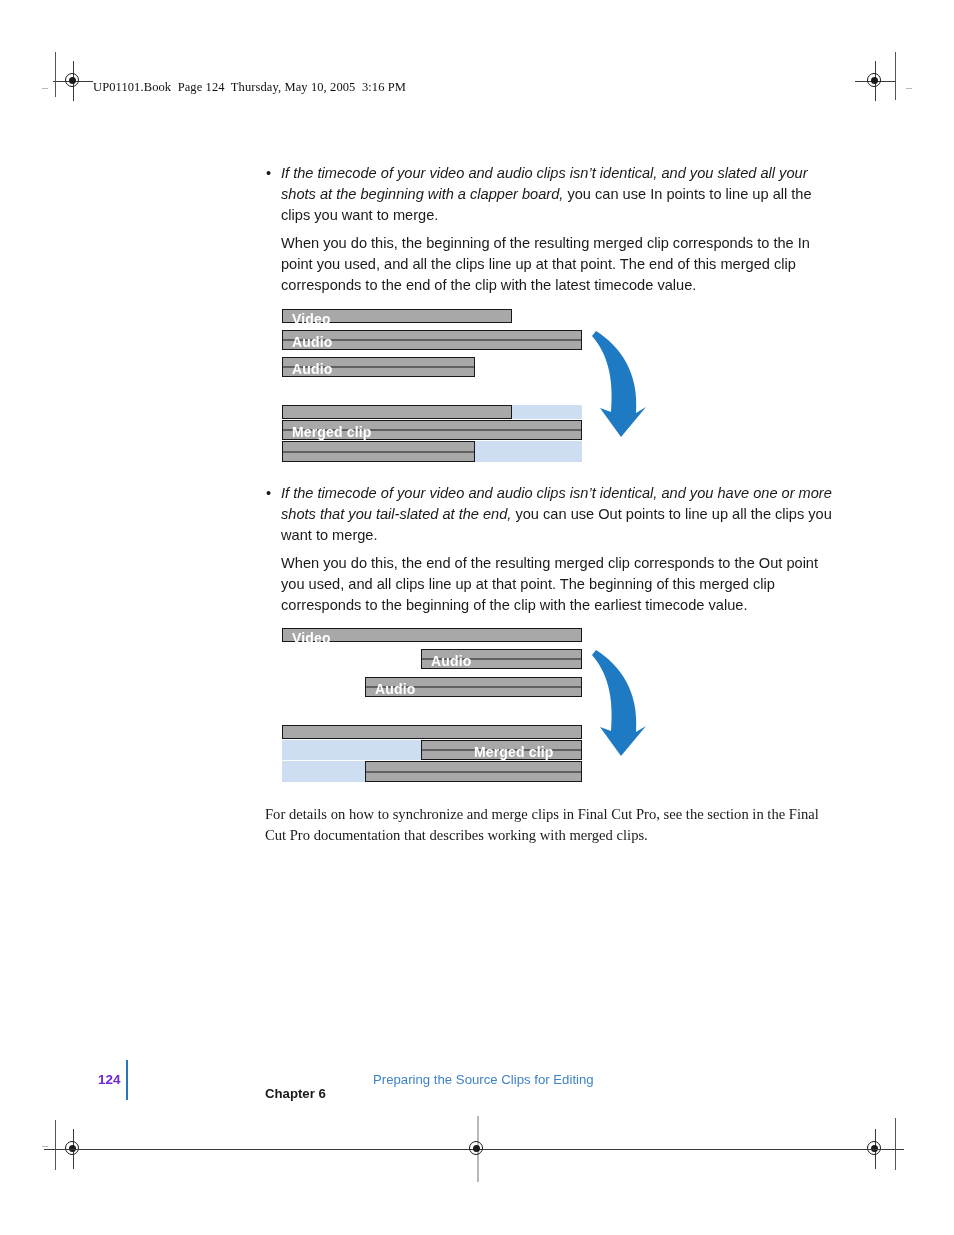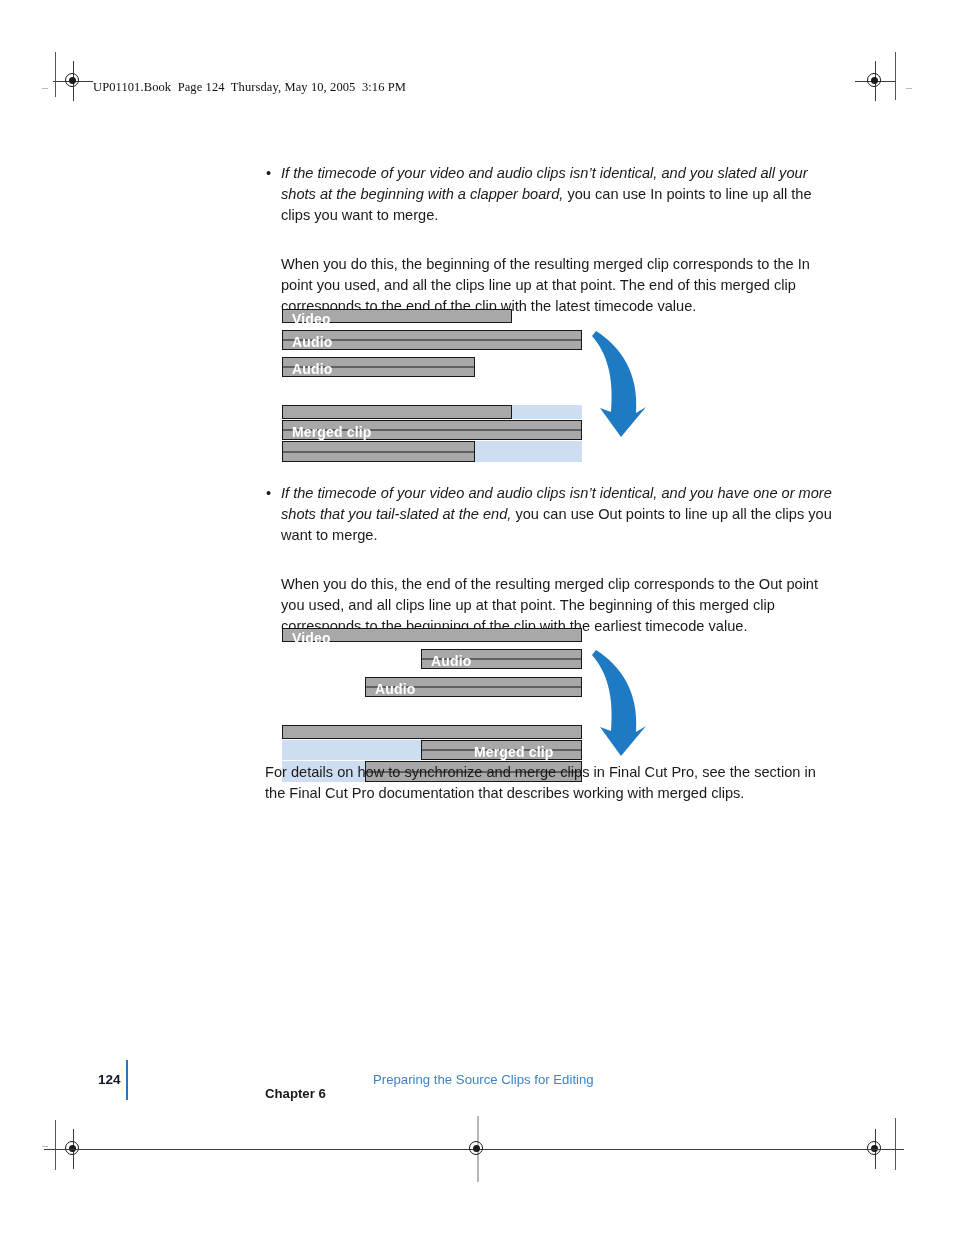--- a/index.html
+++ b/index.html
@@ -96,21 +96,20 @@
     font-size: 14.6px;
     line-height: 21.2px;
   }
   .para {
     font-size: 14.6px;
     line-height: 21.2px;
     color: #1a1a1a;
   }
   .indented {
     padding-left: 16px;
-    margin-top: 21px;
   }
   .em {
     font-style: italic;
   }
   .spacer-sm { height: 6px; }
 
   
   .diagram {
     position: absolute;
   }
@@ -154,21 +153,21 @@
     top: 1069px;
     width: 954px;
     height: 26px;
   }
   .folio {
     position: absolute;
     left: 98px;
     top: 3px;
     font-size: 13.5px;
     font-weight: bold;
-    color: #0f172a;
+    color: #6d28d9;
   }
   .folio-rule {
     position: absolute;
     left: 126px;
     top: -9px;
     width: 1.6px;
     height: 40px;
     background: #2b74b8;
   }
   .chap {
@@ -317,21 +316,21 @@
     <div class="clip blue" style="left:282px; top:761px; width:300px; height:21px;"></div>
     <div class="clip" style="left:365px; top:761px; width:217px; height:21px;">
       <div class="split"></div>
     </div>
 
     <svg class="arrow" style="left:585px; top:644px;" width="62" height="115" viewBox="0 0 62 115">
       <path d="M 11 6 C 36 22, 54 48, 51 88 L 61 82 L 36 112 L 15 83 L 26 87 C 29 52, 22 28, 7 11 Z" fill="#1f7ac4"></path>
     </svg>
   </div>
 
-  <div class="body-col" style="top:762px;">
+  <div class="body-col" style="top:804px;font-family:Liberation Serif, serif;">
     <div class="para">For details on how to synchronize and merge clips in Final Cut Pro, see the section in the Final Cut Pro documentation that describes working with merged clips.</div>
   </div>
 
   <div class="footer">
     <div class="folio">124</div>
     <div class="folio-rule"></div>
     <div class="chap">Chapter 6</div>
     <div class="chaptitle">Preparing the Source Clips for Editing</div>
   </div>
 

